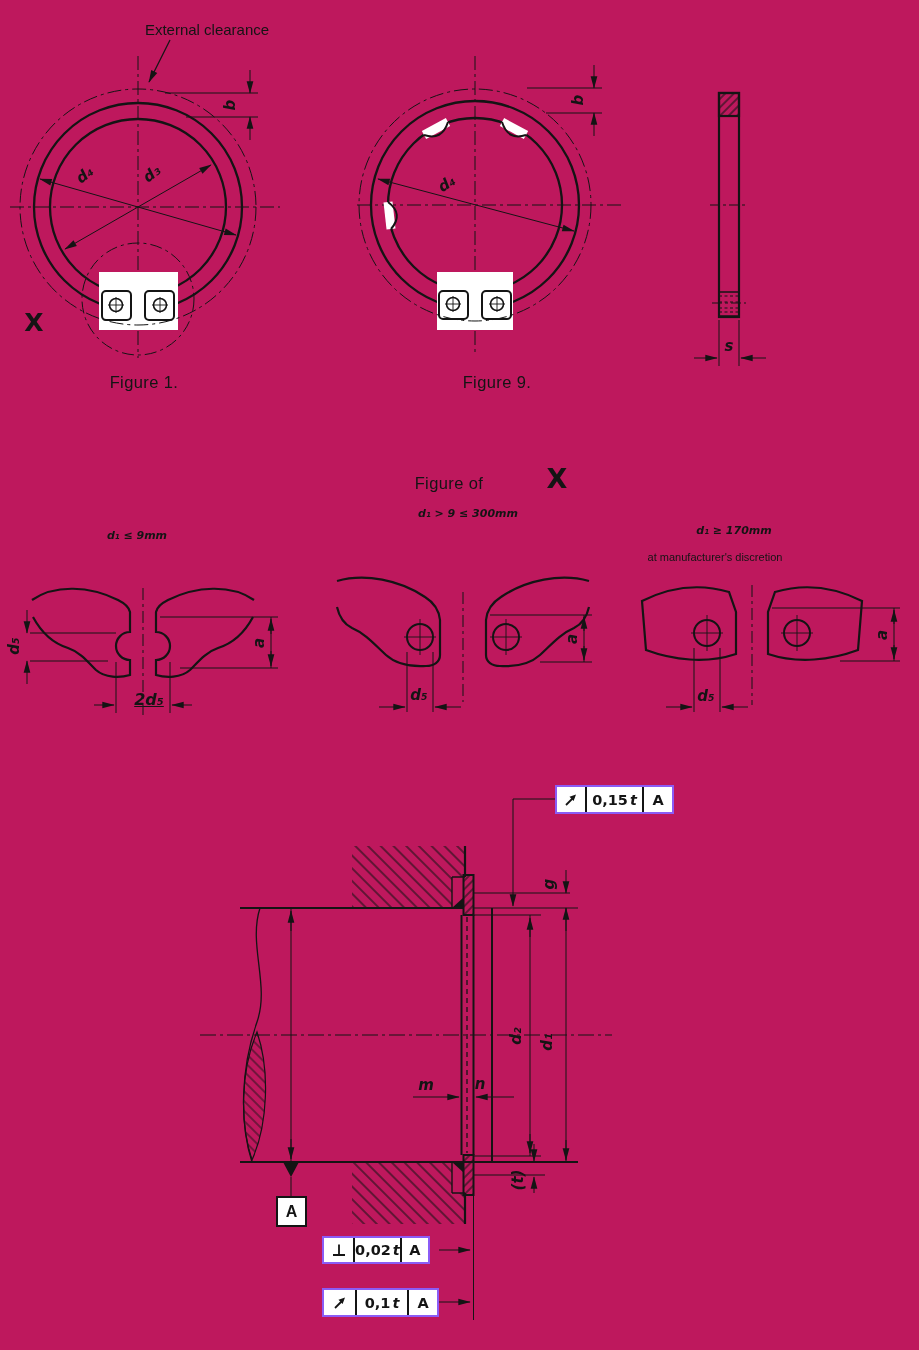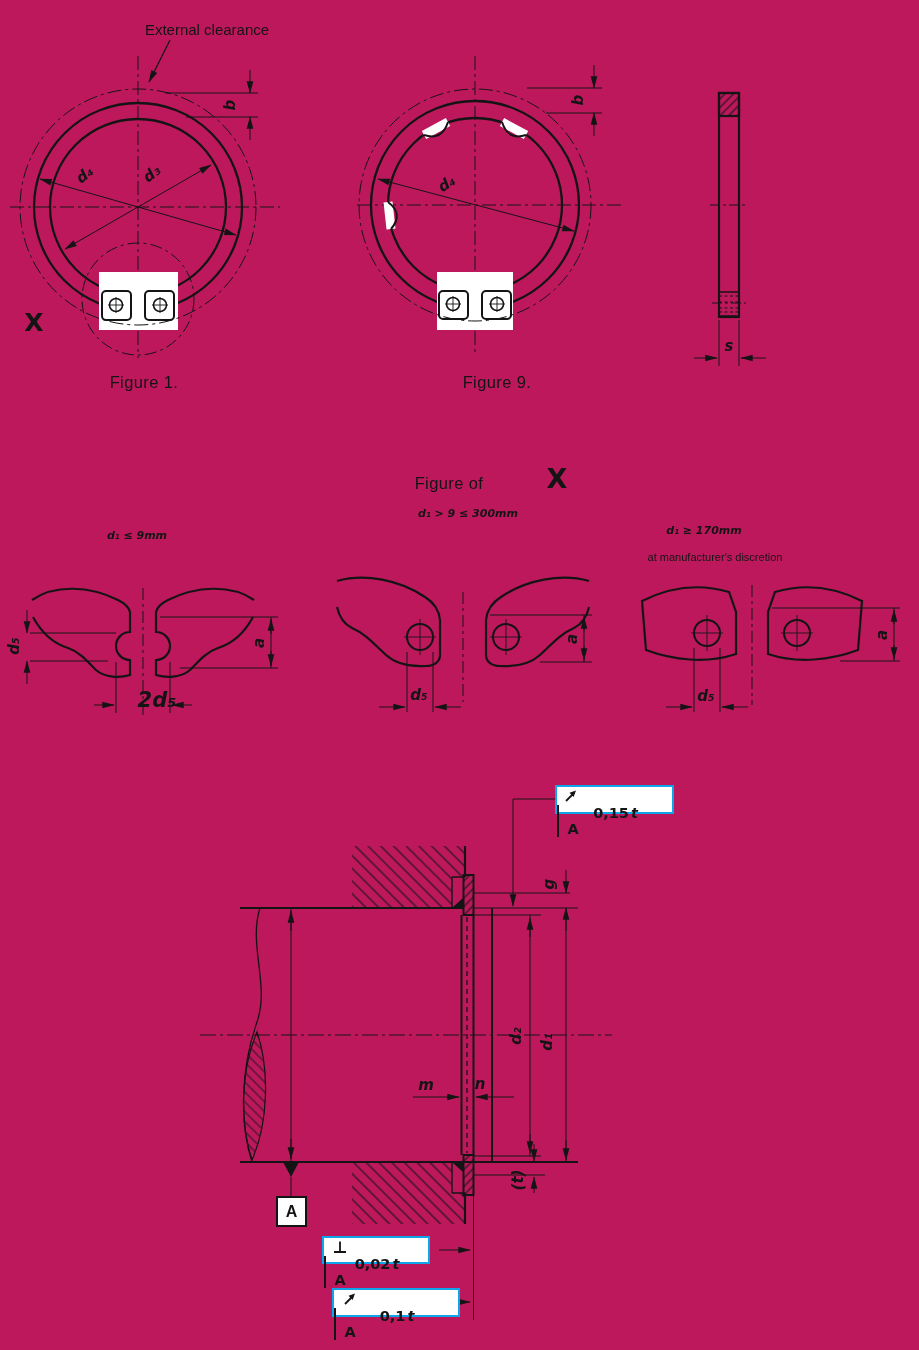--- a/index.html
+++ b/index.html
@@ -10,21 +10,21 @@
        font-size:15px;color:#141414;line-height:1;}
   .dim{font-family:"DejaVu Sans",sans-serif;font-style:italic;font-weight:600;font-size:15px;}
   .r90{transform:translate(-50%,-50%) rotate(-90deg);}
   .r38{transform:translate(-50%,-50%) rotate(-38deg);}
   .r33{transform:translate(-50%,-50%) rotate(-33deg);}
   .cap{font-size:16.5px;letter-spacing:.4px;}
   .cond{font-family:"DejaVu Sans",sans-serif;font-style:italic;font-weight:700;font-size:11px;}
   .note{font-size:11px;}
   .big-x{font-size:27px;font-weight:bold;font-family:"DejaVu Sans",sans-serif;}
   .mark-x{font-size:25px;font-weight:bold;font-family:"DejaVu Sans",sans-serif;}
-  .fcf{position:absolute;display:flex;border:2px solid #0ea5e9;background:#fff;box-sizing:border-box;flex-direction:column;}
+  .fcf{position:absolute;display:flex;border:2px solid #8b5cf6;background:#fff;box-sizing:border-box;}
   .fcf .cell{display:flex;align-items:center;justify-content:center;box-sizing:border-box;
              font-family:"DejaVu Sans",sans-serif;font-size:14.5px;font-weight:600;}
   .fcf .cell + .cell{border-left:2px solid #141414;}
   .fcf .val i{font-style:italic;margin-left:2px;}
   .datumbox{position:absolute;border:2px solid #141414;background:#fff;display:flex;
             align-items:center;justify-content:center;font-size:16px;font-weight:600;
             box-sizing:border-box;}
 </style>
 </head>
 <body>
@@ -243,25 +243,25 @@
   <div class="lbl dim r90" style="left:578px;top:100px;">b</div>
   <div class="lbl cap" style="left:497px;top:382px;">Figure 9.</div>
 
   <div class="lbl dim" style="left:729px;top:346px;">s</div>
 
   <div class="lbl cap" style="left:449px;top:483px;">Figure of</div>
   <div class="lbl big-x" style="left:557px;top:478px;">X</div>
 
   <div class="lbl cond" style="left:137px;top:535px;">d₁ ≤ 9mm</div>
   <div class="lbl cond" style="left:468px;top:513px;">d₁ &gt; 9 ≤ 300mm</div>
-  <div class="lbl cond" style="left:704px;top:530px;text-align:center;">d₁ ≥ 170mm</div>
+  <div class="lbl cond" style="left:734px;top:530px;text-align:center;">d₁ ≥ 170mm</div>
   <div class="lbl note" style="left:715px;top:557px;">at manufacturer's discretion</div>
 
   <div class="lbl dim r90" style="left:14px;top:646px;">d₅</div>
-  <div class="lbl dim" style="left:157px;top:700px;font-size:21px;">2d₅</div>
+  <div class="lbl dim" style="left:149px;top:700px;font-size:16px;text-decoration:underline;">2d₅</div>
   <div class="lbl dim r90" style="left:259px;top:643px;">a</div>
 
   <div class="lbl dim" style="left:419px;top:695px;">d₅</div>
   <div class="lbl dim r90" style="left:572px;top:639px;">a</div>
 
   <div class="lbl dim" style="left:706px;top:696px;">d₅</div>
   <div class="lbl dim r90" style="left:882px;top:635px;">a</div>
 
   <div class="lbl dim r90" style="left:549px;top:884px;">g</div>
   <div class="lbl dim r90" style="left:516px;top:1036px;">d₂</div>
@@ -294,21 +294,21 @@
           <path d="M9,3.5 V14 M3,14 H15" stroke="#141414" stroke-width="1.8" fill="none"></path>
         </svg>
     </div>
     <div class="cell val" style="flex:1;">
       <span>0,02</span>
         <i>t</i>
     </div>
     <div class="cell" style="width:30px;">A</div>
   </div>
 
-  <div class="fcf" style="left:332px;top:1288px;width:128px;height:29px;">
+  <div class="fcf" style="left:322px;top:1288px;width:117px;height:29px;">
     <div class="cell" style="width:31px;">
       <svg width="18" height="18" viewBox="0 0 18 18">
           <line x1="4" y1="14" x2="12" y2="6" stroke="#141414" stroke-width="1.8"></line>
           <path d="M14,3.5 L7.5,5.8 L11.6,10 Z" fill="#141414"></path>
         </svg>
     </div>
     <div class="cell val" style="flex:1;">
       <span>0,1</span>
         <i>t</i>
     </div>

